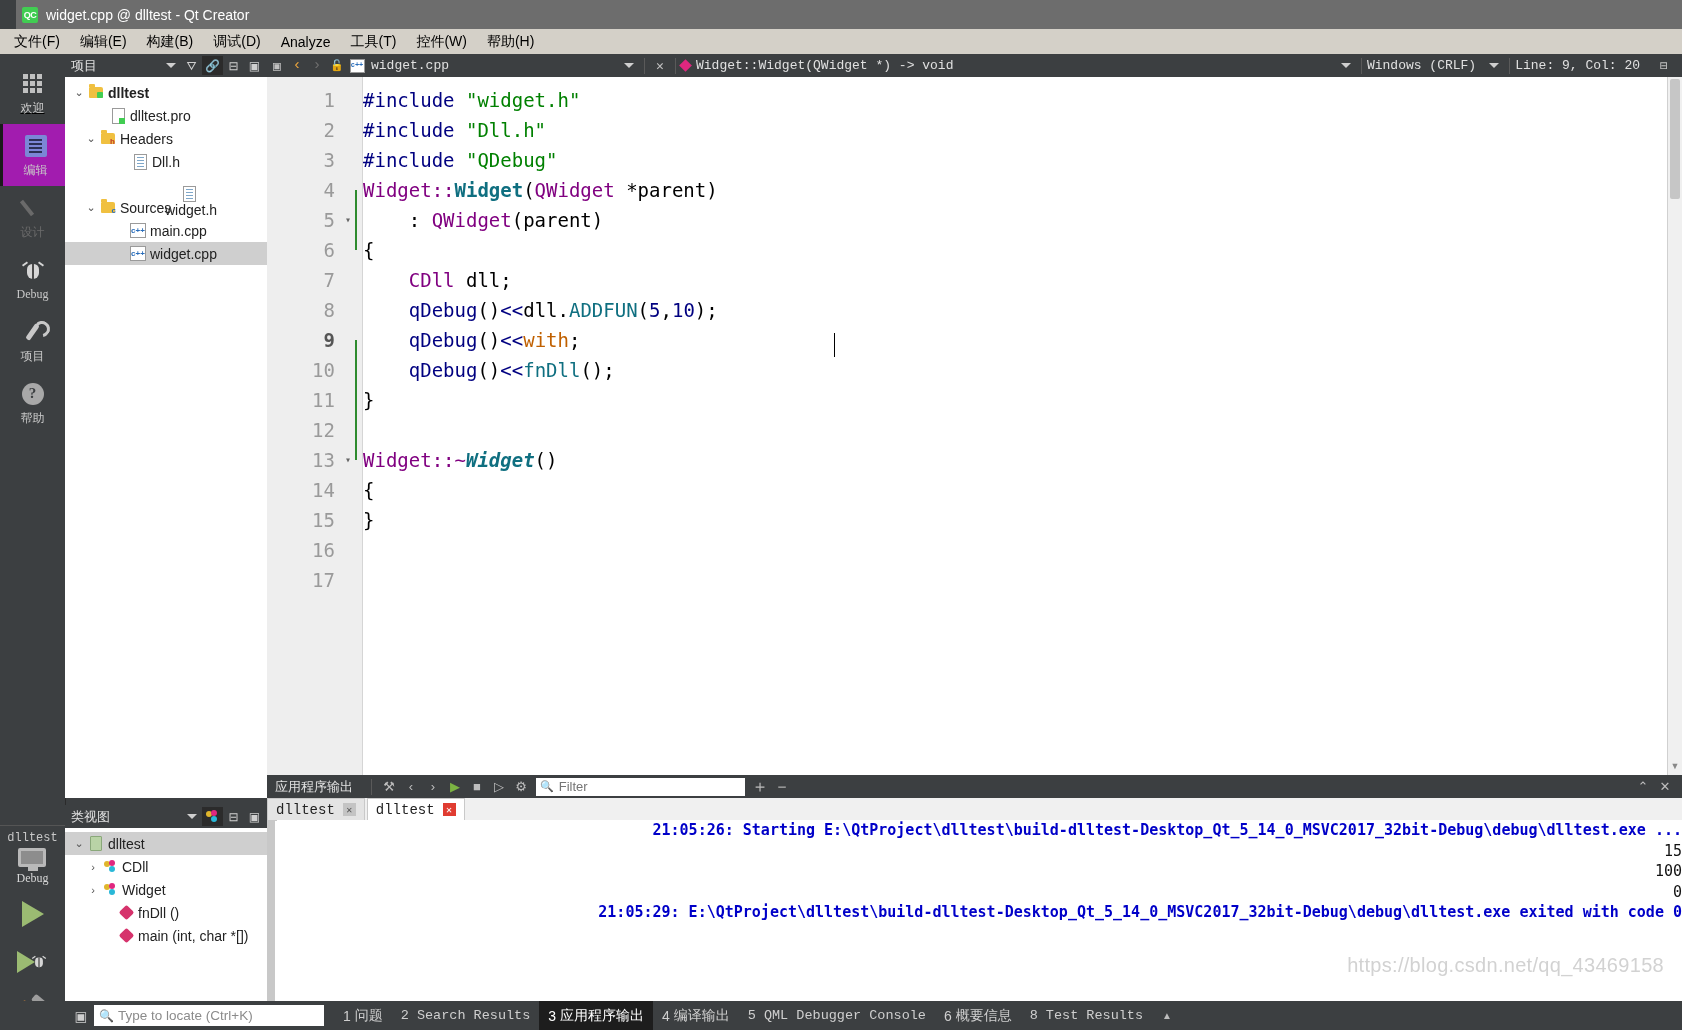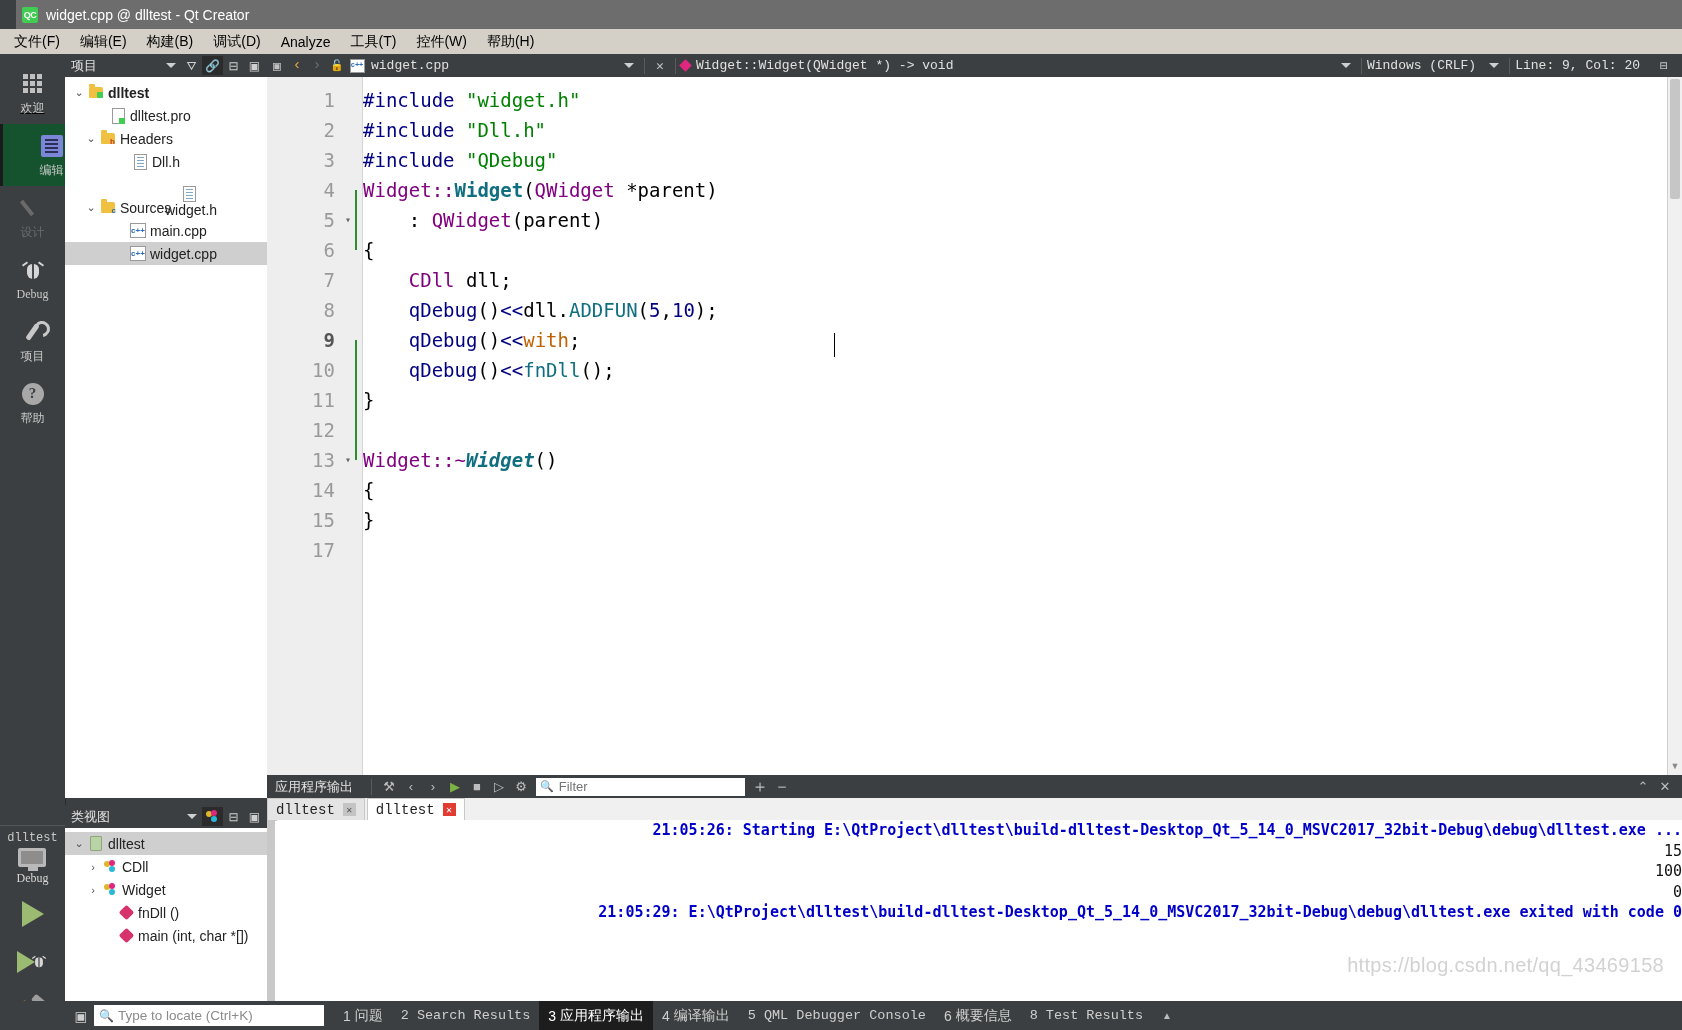--- a/index.html
+++ b/index.html
@@ -41,21 +41,21 @@
 
   
   .modebar {
     position: absolute; left: 0; top: 54px; width: 65px; height: 976px;
     background: #3c3f41; border-right: 1px solid #2b2b2b;
   }
   .mode-btn {
     width: 65px; height: 62px; display: flex; flex-direction: column;
     align-items: center; justify-content: center; cursor: default;
   }
-  .mode-btn.active { background: #14532d; border-left: 3px solid #1a1a1a; padding-left: 16px; }
+  .mode-btn.active { background: #a21caf; border-left: 3px solid #1a1a1a; }
   .mode-btn .m-ico { height: 28px; display:flex; align-items:center; justify-content:center; }
   .mode-btn .m-lbl { color: #c8c8c8; font-size: 12px; margin-top: 2px; }
   .mode-btn.disabled .m-lbl { color: #6a6a6a; }
 
   .grid-ico { display:grid; grid-template-columns: repeat(3,5px); grid-gap:2px; }
   .grid-ico i { width:5px; height:5px; background:#c0c0c0; display:block; }
 
   .doc-ico {
     width: 22px; height: 22px; background:#7b86d6; border-radius:2px;
     display:flex; flex-direction:column; justify-content:center; align-items:center; gap:2px;
@@ -560,20 +560,21 @@
         <div class="lrow"><span class="lno">6</span><span class="codetext"><span class="k-plain">{</span></span></div>
         <div class="lrow"><span class="lno">7</span><span class="codetext"><span class="k-plain">    </span><span class="k-cls">CDll</span><span class="k-plain"> dll;</span></span></div>
         <div class="lrow"><span class="lno">8</span><span class="codetext"><span class="k-plain">    </span><span class="k-op">qDebug</span><span class="k-plain">()</span><span class="k-op">&lt;&lt;</span><span class="k-plain">dll.</span><span class="k-fn">ADDFUN</span><span class="k-plain">(</span><span class="k-op">5</span><span class="k-plain">,</span><span class="k-op">10</span><span class="k-plain">);</span></span></div>
         <div class="lrow"><span class="lno cur">9</span><span class="codetext"><span class="k-plain">    </span><span class="k-op">qDebug</span><span class="k-plain">()</span><span class="k-op">&lt;&lt;</span><span class="k-var">with</span><span class="k-plain">;</span></span></div>
         <div class="lrow"><span class="lno">10</span><span class="codetext"><span class="k-plain">    </span><span class="k-op">qDebug</span><span class="k-plain">()</span><span class="k-op">&lt;&lt;</span><span class="k-fn">fnDll</span><span class="k-plain">();</span></span></div>
         <div class="lrow"><span class="lno">11</span><span class="codetext"><span class="k-plain">}</span></span></div>
         <div class="lrow"><span class="lno">12</span><span class="codetext"></span></div>
         <div class="lrow"><span class="lno">13</span><span class="fold">▾</span><span class="codetext"><span class="k-cls">Widget::~</span><span class="k-fnvi">Widget</span><span class="k-plain">()</span></span></div>
         <div class="lrow"><span class="lno">14</span><span class="codetext"><span class="k-plain">{</span></span></div>
         <div class="lrow"><span class="lno">15</span><span class="codetext"><span class="k-plain">}</span></span></div>
+        <div class="lrow"><span class="lno">16</span><span class="codetext"></span></div>
         <div class="lrow"><span class="lno">17</span><span class="codetext"></span></div>
       </div>
     <div class="caret" style="left:567px; top:256px; height:24px;"></div>
     <div class="vscroll">
       <div class="arrow-t">▲</div>
       <div class="thumb"></div>
       <div class="arrow-b">▼</div>
     </div>
   </div>
 

